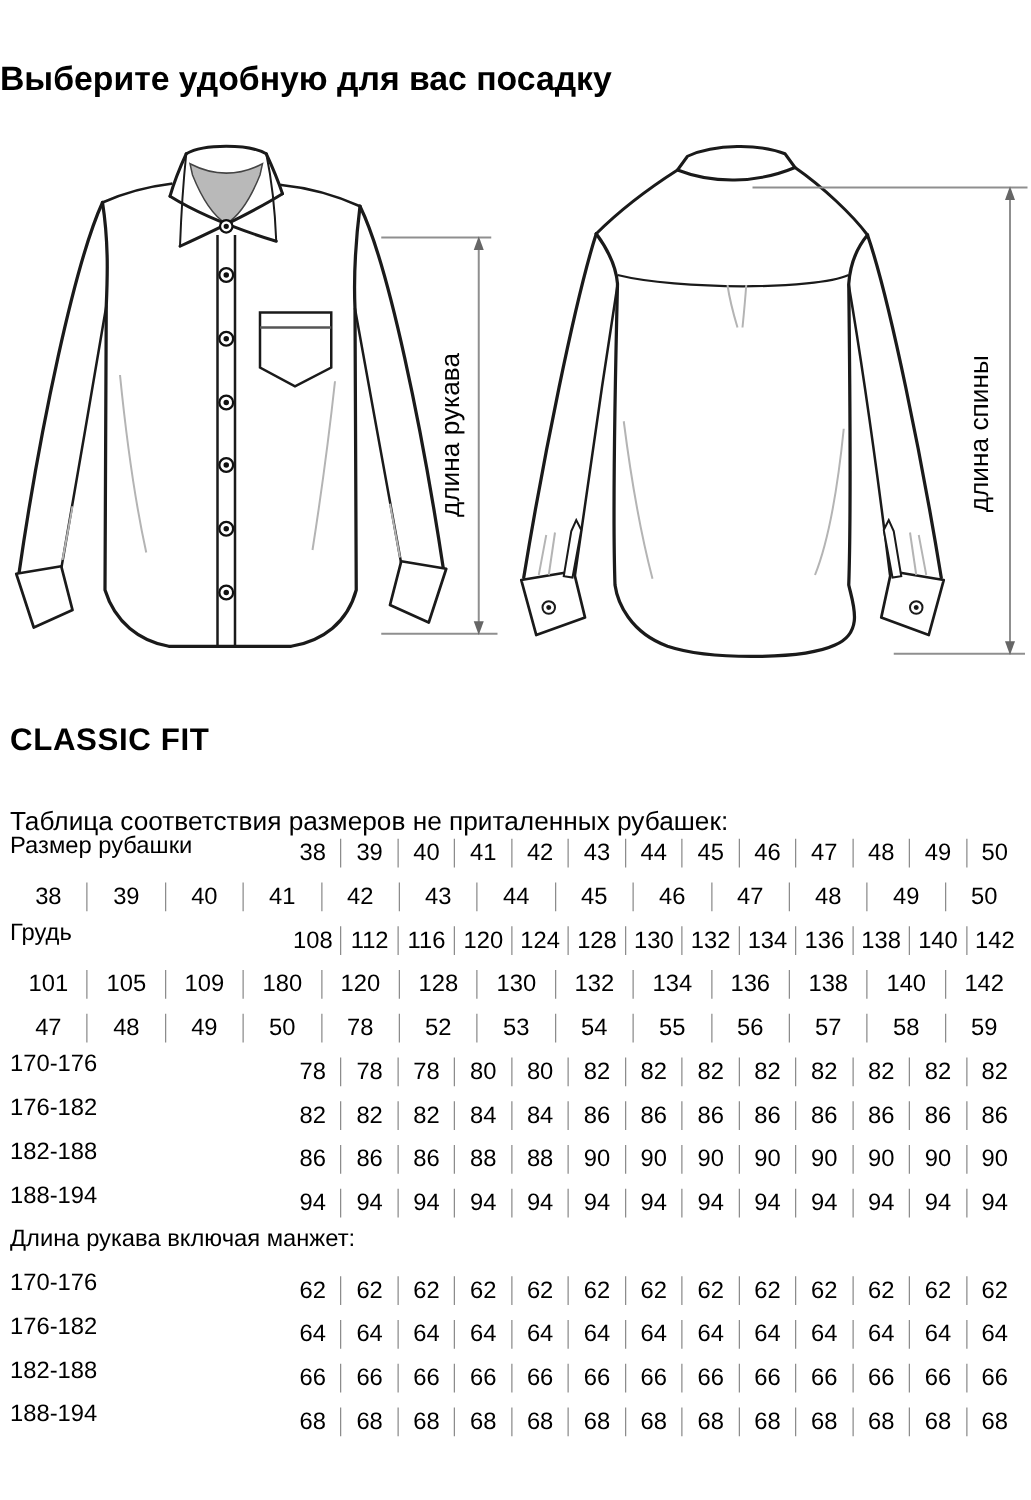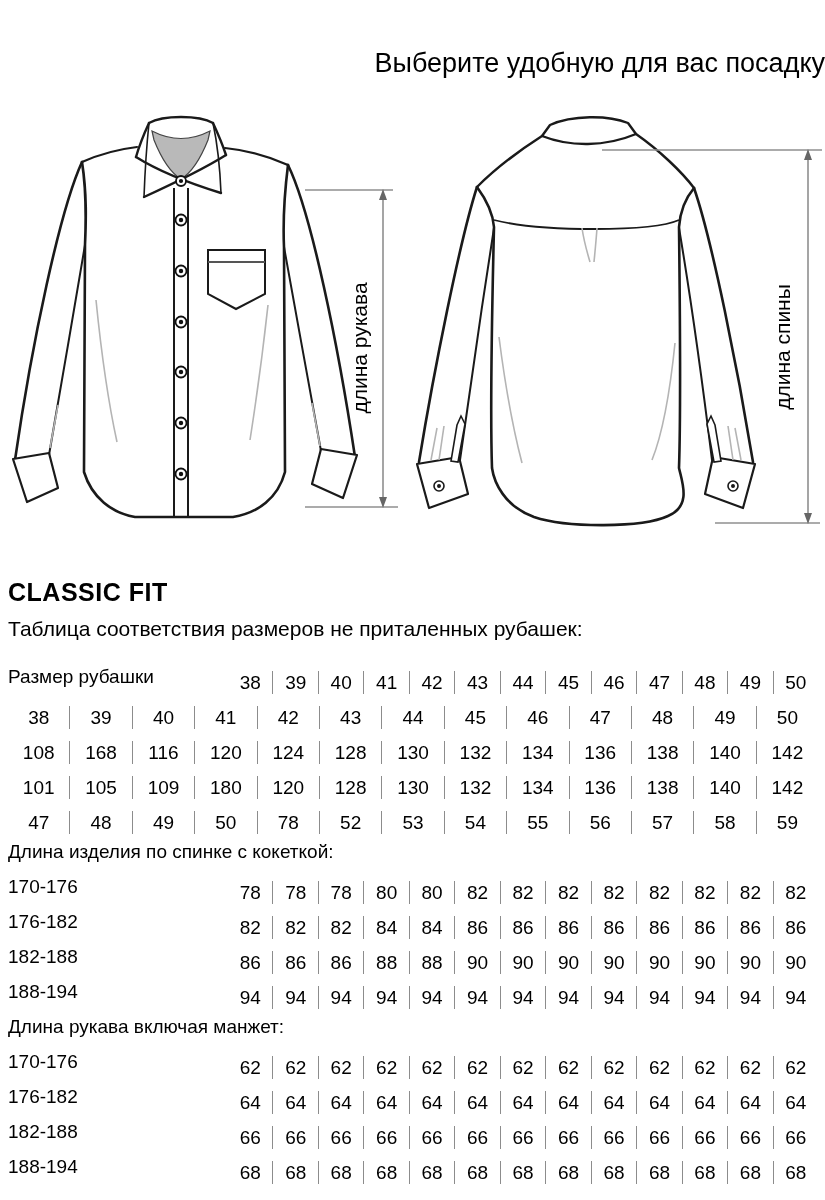--- a/index.html
+++ b/index.html
@@ -1,22 +1,22 @@
 <!DOCTYPE html>
 <html><head>
 <meta charset="utf-8">
 <style>
   html,body{margin:0;padding:0;background:#fff;}
   .page{position:relative;width:825px;height:1200px;background:#ffffff;overflow:hidden;
         font-family:"Liberation Sans",sans-serif;color:#000;}
-  .title{position:absolute;top:47px;left:0;width:100%;text-align:right;
-         font-size:27px;line-height:32px;font-weight:400;}
+  .title{position:absolute;top:47px;left:0;width:100%;text-align:left;
+         font-size:27px;line-height:32px;font-weight:700;}
   .fig{position:absolute;}
   .fit-heading{position:absolute;top:578px;left:8px;font-size:25px;font-weight:700;letter-spacing:.5px;}
-  .caption{position:absolute;top:617px;left:8px;font-size:21px;}
+  .caption{position:absolute;top:646px;left:8px;font-size:21px;}
   .size-table{position:absolute;top:659px;left:8px;width:810px;}
   .trow{display:flex;height:35px;align-items:stretch;}
   .theader{align-items:center;font-size:19px;}
   .tlabel{width:220px;display:flex;align-items:center;font-size:19px;}
   .tvals{flex:1;display:flex;margin-top:12px;}
   .tcell{flex:1;display:flex;align-items:center;justify-content:center;
          font-size:19px;border-right:1px solid #8c8c8c;}
   .tcell:last-child{border-right:none;}
   svg text{font-family:"Liberation Sans",sans-serif;}
 </style>
@@ -179,23 +179,24 @@
           <div class="tcell">44</div>
           <div class="tcell">45</div>
           <div class="tcell">46</div>
           <div class="tcell">47</div>
           <div class="tcell">48</div>
           <div class="tcell">49</div>
           <div class="tcell">50</div>
         </div>
       </div>
       <div class="trow">
+        <div class="tlabel">Грудь</div>
         <div class="tvals">
           <div class="tcell">108</div>
-          <div class="tcell">168</div>
+          <div class="tcell">112</div>
           <div class="tcell">116</div>
           <div class="tcell">120</div>
           <div class="tcell">124</div>
           <div class="tcell">128</div>
           <div class="tcell">130</div>
           <div class="tcell">132</div>
           <div class="tcell">134</div>
           <div class="tcell">136</div>
           <div class="tcell">138</div>
           <div class="tcell">140</div>
@@ -229,21 +230,20 @@
           <div class="tcell">52</div>
           <div class="tcell">53</div>
           <div class="tcell">54</div>
           <div class="tcell">55</div>
           <div class="tcell">56</div>
           <div class="tcell">57</div>
           <div class="tcell">58</div>
           <div class="tcell">59</div>
         </div>
       </div>
-      <div class="trow theader">Длина изделия по спинке с кокеткой:</div>
       <div class="trow">
         <div class="tlabel">170-176</div>
         <div class="tvals">
           <div class="tcell">78</div>
           <div class="tcell">78</div>
           <div class="tcell">78</div>
           <div class="tcell">80</div>
           <div class="tcell">80</div>
           <div class="tcell">82</div>
           <div class="tcell">82</div>

